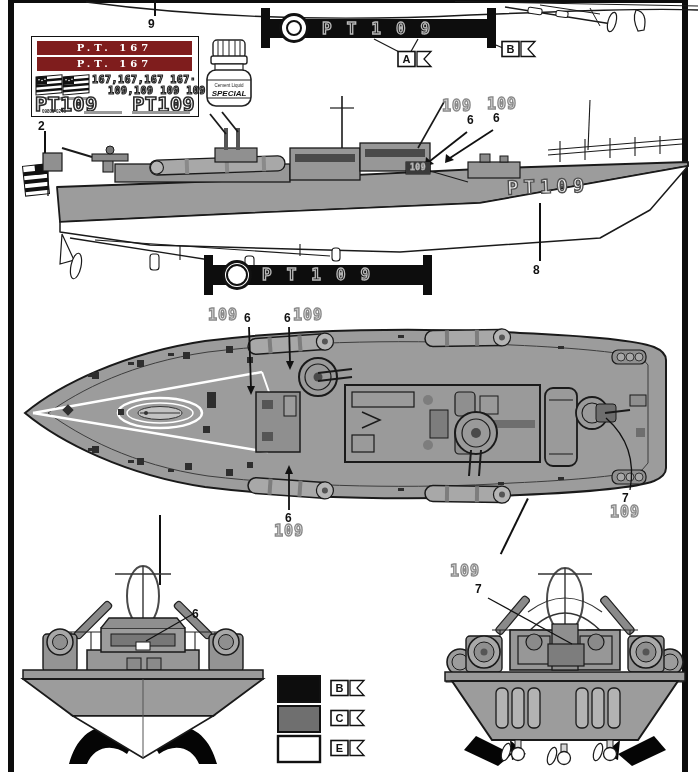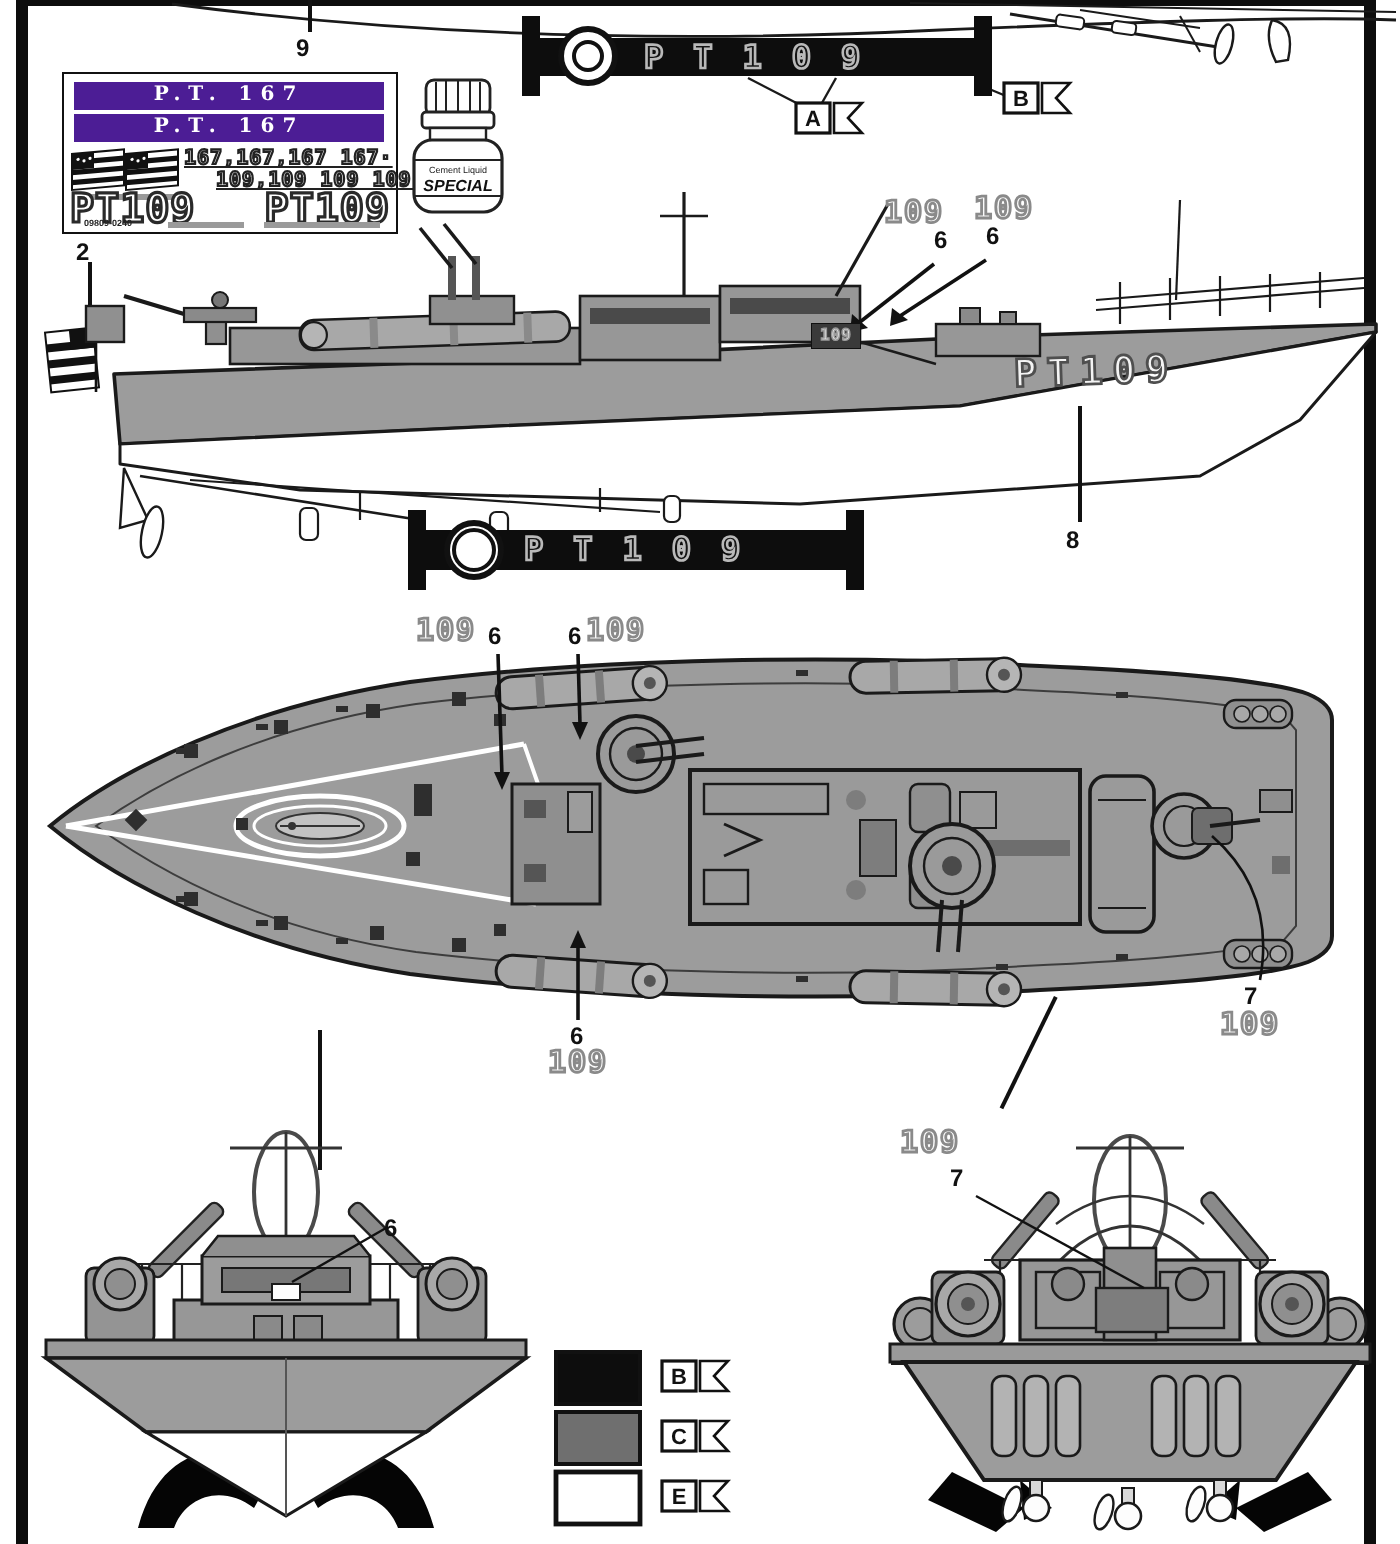--- a/index.html
+++ b/index.html
@@ -18,24 +18,24 @@
   .banner-cap{position:absolute;background:#0d0d0d;}
   .banner-text{position:absolute;font:bold 16px "DejaVu Sans Mono",monospace;color:#141414;
                -webkit-text-stroke:1.3px #b9b9b9;letter-spacing:15px;line-height:1;white-space:nowrap;}
   .ring-outer{position:absolute;width:30px;height:30px;border:3px solid #111;border-radius:50%;
               background:#fff;box-sizing:border-box;}
   .ring-inner{position:absolute;left:4px;top:4px;width:16px;height:16px;border:2px solid #111;
               border-radius:50%;box-sizing:border-box;}
   
   .decal-sheet{position:absolute;left:31px;top:36px;width:168px;height:81px;border:1.5px solid #111;
                background:#fff;box-sizing:border-box;}
-  .decal-bar{position:absolute;left:5px;width:155px;height:14px;background:#4c1d95;color:#fff;
+  .decal-bar{position:absolute;left:5px;width:155px;height:14px;background:#7f1d1d;color:#fff;
              font:bold 10px "DejaVu Serif",serif;letter-spacing:4px;text-align:center;line-height:14px;}
   .decal-nums{position:absolute;font:bold 10px "DejaVu Sans Mono",monospace;color:#fff;
-              -webkit-text-stroke:1.1px #222;letter-spacing:0.5px;line-height:11px;white-space:nowrap;text-decoration:underline;}
+              -webkit-text-stroke:1.1px #222;letter-spacing:0.5px;line-height:11px;white-space:nowrap;}
   .decal-name{font:bold 20px "DejaVu Sans Mono",monospace;color:#fff;
               -webkit-text-stroke:1.6px #2a2a2a;letter-spacing:0.5px;line-height:1;}
   .tiny-code{position:absolute;font:bold 4.5px "Liberation Sans",sans-serif;color:#222;line-height:1;}
   .smudge{position:absolute;height:2.5px;background:#9a9a9a;}
   
   .hull-pt109{position:absolute;left:507px;top:177px;font:bold 19px "DejaVu Sans Mono",monospace;
               color:#f4f4f4;-webkit-text-stroke:1.4px #4f4f4f;letter-spacing:5px;line-height:1;
               transform:rotate(-2deg);}
   .chip109{position:absolute;left:406px;top:162px;width:24px;height:12px;background:#3a3a3a;
            color:#fff;-webkit-text-stroke:0.8px #999;font:bold 8px "DejaVu Sans Mono",monospace;

